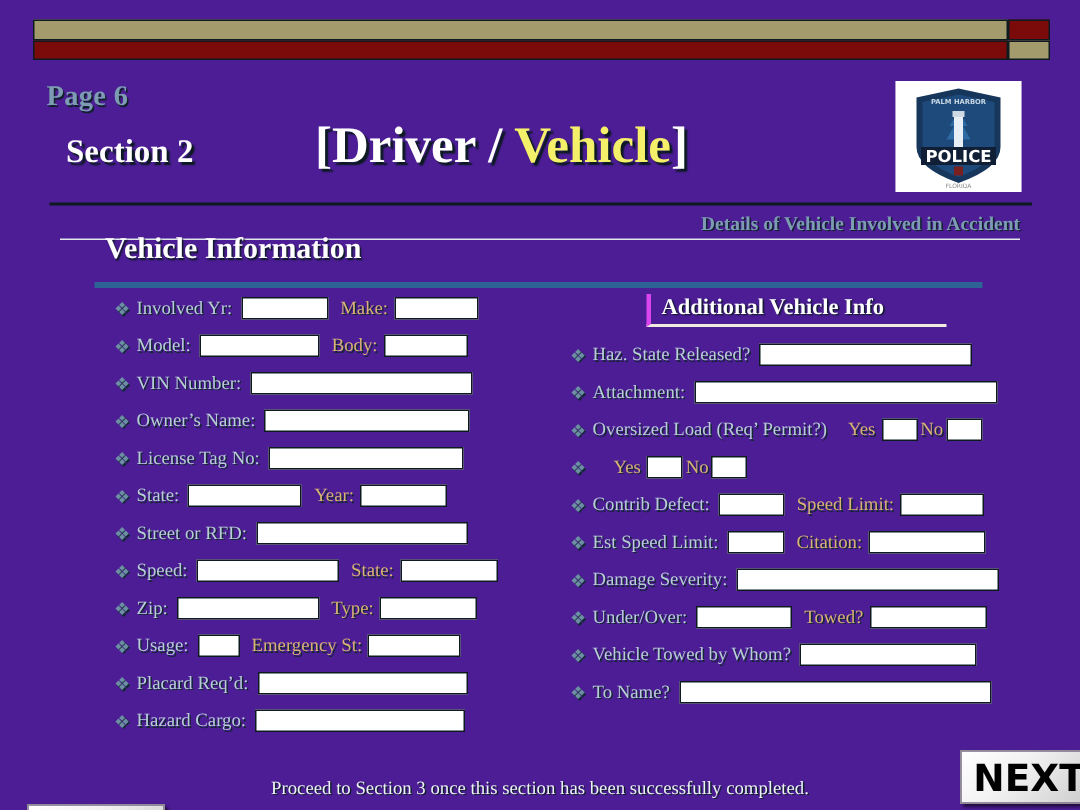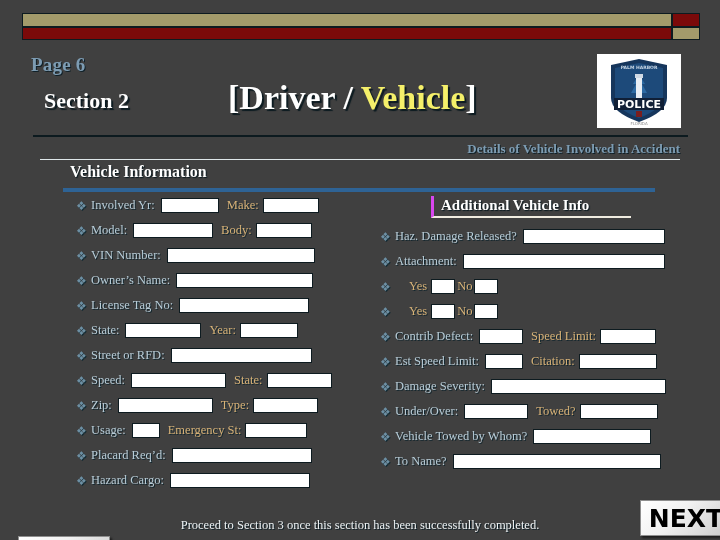--- a/index.html
+++ b/index.html
@@ -10,21 +10,21 @@
     width: 720px;
     height: 540px;
     overflow: hidden;
     background: #1d3640;
     font-family: "Liberation Serif", "DejaVu Serif", serif;
   }
   #slide {
     position: relative;
     width: 720px;
     height: 540px;
-    background: #404040;
+    background: #4c1d95;
   }
 
   
   .banner-wrap {
     position: absolute;
     left: 22px;
     top: 13px;
     width: 678px;
     height: 28px;
   }
@@ -74,21 +74,21 @@
   .section-label {
     position: absolute;
     left: 44px; top: 88px;
     font-size: 22px;
     font-weight: bold;
     color: #ffffff;
     text-shadow: 2px 2px 1px #0b1a20;
   }
   .big-title {
     position: absolute;
-    left: 228px; top: 79px;
+    left: 210px; top: 79px;
     font-size: 34px;
     font-weight: bold;
     color: #ffffff;
     text-shadow: 2px 2px 1px #0b1a20;
     white-space: nowrap;
   }
   .big-title .hl { color: #f5f06a; }
 
   .badge {
     position: absolute;
@@ -118,22 +118,22 @@
   .rule-white {
     position: absolute;
     left: 40px; top: 159px;
     width: 640px; height: 1px;
     background: #dfe7ea;
   }
 
   
   .sec-heading {
     position: absolute;
-    left: 70px; top: 163px;
-    font-size: 16px;
+    left: 70px; top: 155px;
+    font-size: 20px;
     font-weight: bold;
     color: #ffffff;
     text-shadow: 1px 1px 1px #0b1a20;
   }
   .blue-bar {
     position: absolute;
     left: 63px; top: 188px;
     width: 592px; height: 4px;
     background: #2e6395;
   }
@@ -364,32 +364,33 @@
       <div class="row" style="left: 76px; top: 471px;">
         <span class="bullet">❖</span>
         <span class="lbl">Hazard Cargo:</span>
         <span class="sp6"></span>
         <span class="fld" style="width: 140px;"></span>
       </div>
     </div>
   <div id="right-rows">
       <div class="row" style="left: 380px; top: 227px;">
         <span class="bullet">❖</span>
-        <span class="lbl">Haz. Damage Released?</span>
+        <span class="lbl">Haz. State Released?</span>
         <span class="sp6"></span>
         <span class="fld" style="width: 142px;"></span>
       </div>
       <div class="row" style="left: 380px; top: 252px;">
         <span class="bullet">❖</span>
         <span class="lbl">Attachment:</span>
         <span class="sp6"></span>
         <span class="fld" style="width: 202px;"></span>
       </div>
       <div class="row" style="left: 380px; top: 277px;">
         <span class="bullet">❖</span>
+        <span class="lbl">Oversized Load (Req’ Permit?)</span>
         <span class="sp6"></span>
         <span class="sp8"></span>
         <span class="lbl gold">Yes</span>
         <span class="sp4"></span>
         <span class="fld" style="width: 24px;"></span>
         <span class="sp2"></span>
         <span class="lbl gold">No</span>
         <span class="sp2"></span>
         <span class="fld" style="width: 24px;"></span>
       </div>

